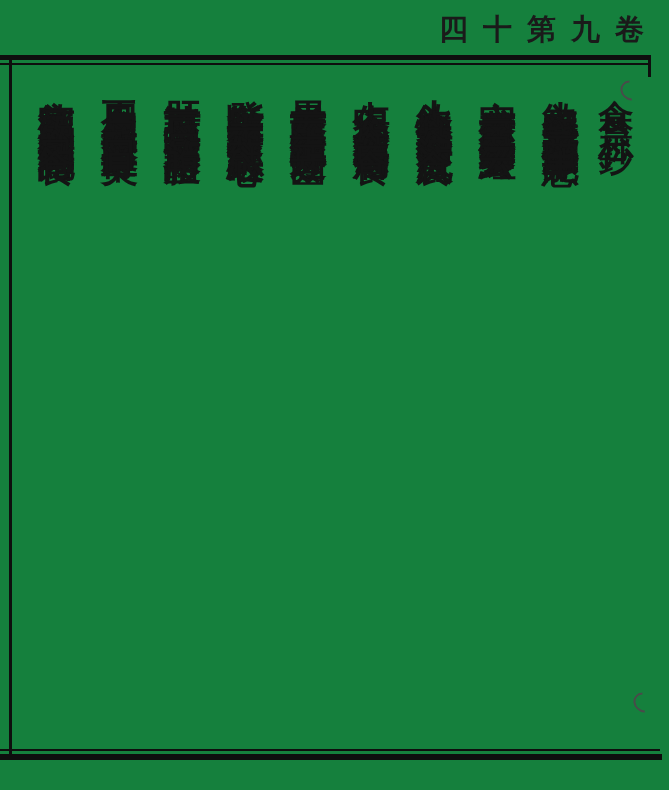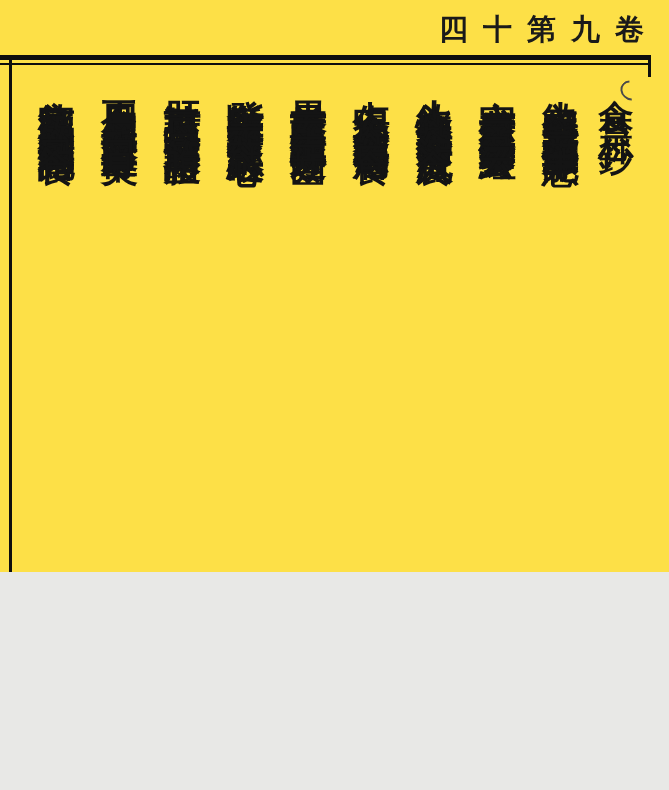--- a/index.html
+++ b/index.html
@@ -1,20 +1,20 @@
 <!DOCTYPE html>
 <html><head>
 <meta charset="utf-8">
 <style>
   html,body { margin:0; padding:0; background:#e8e8e6; }
   .sheet {
     position:relative;
-    width:669px; height:572px;
+    width:669px; height:790px;
     margin:0 auto;
-    background:#fde047;
+    background:#15803d;
     overflow:hidden;
     font-family:"DejaVu Serif","Liberation Serif",serif;
     color:#141414;
   }
   
   .page-header {
     position:absolute;
     top:10px; right:10px;
     font-size:29px;
     font-weight:700;

